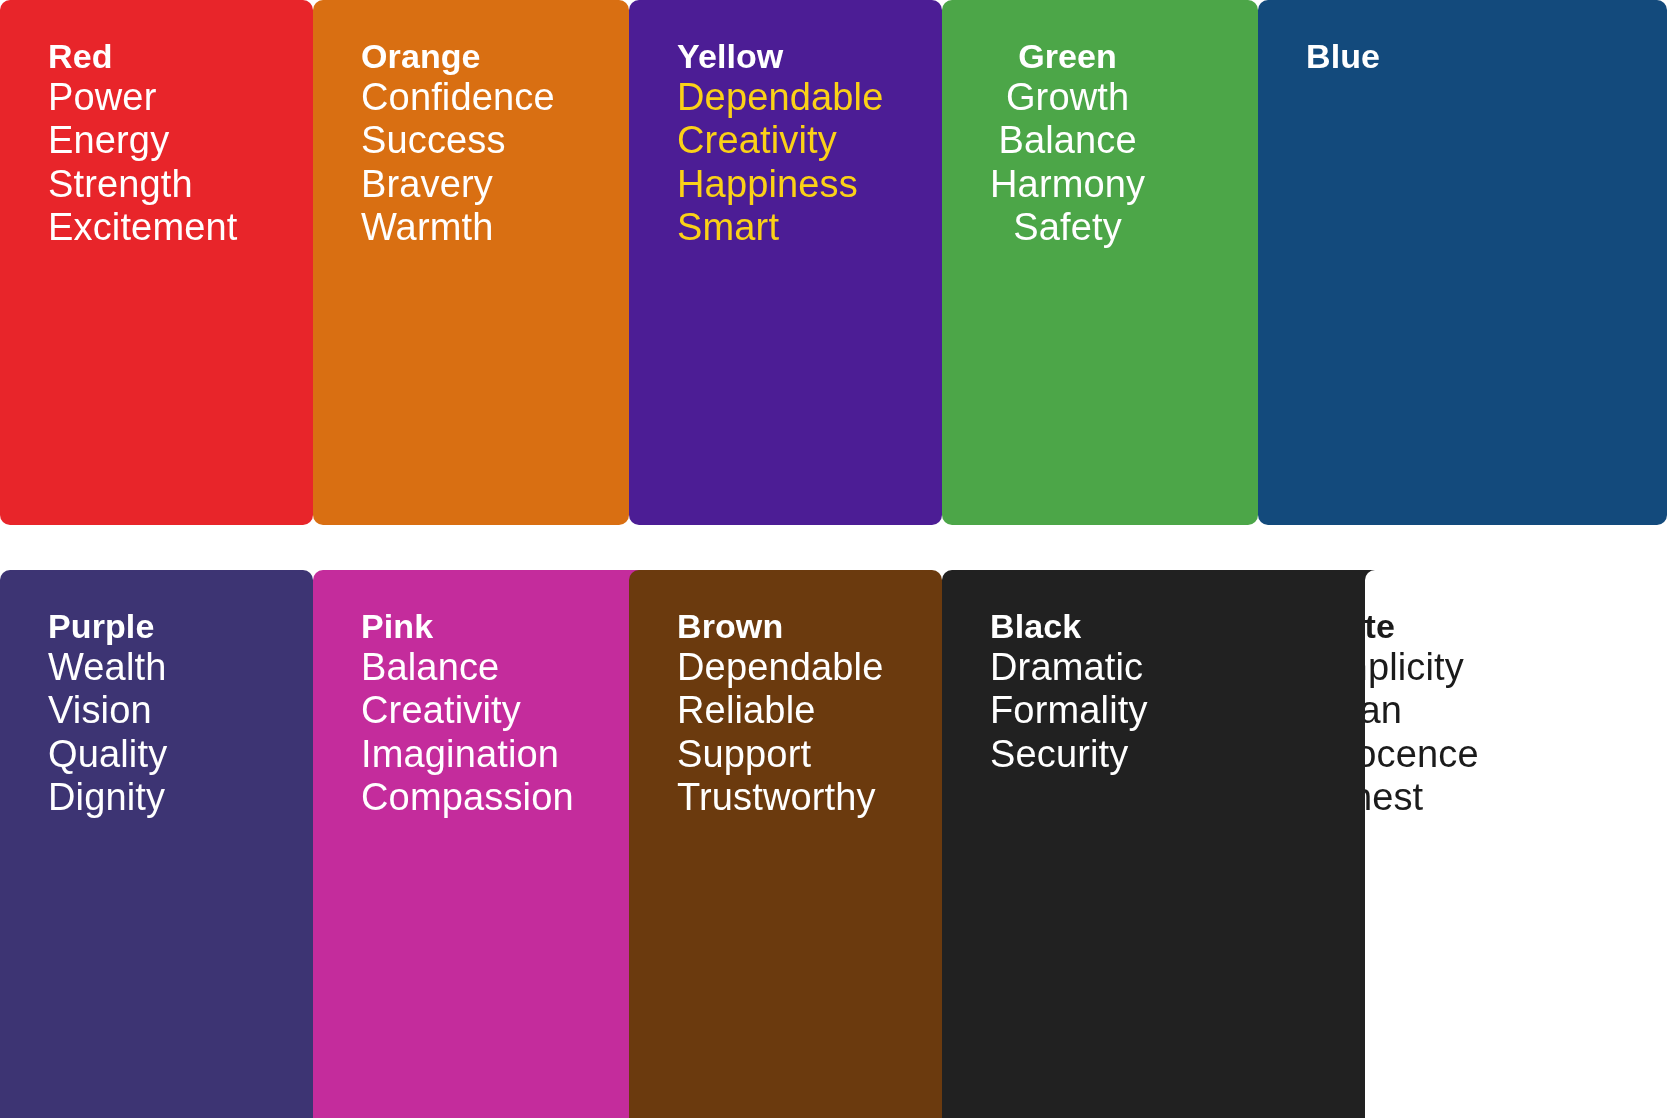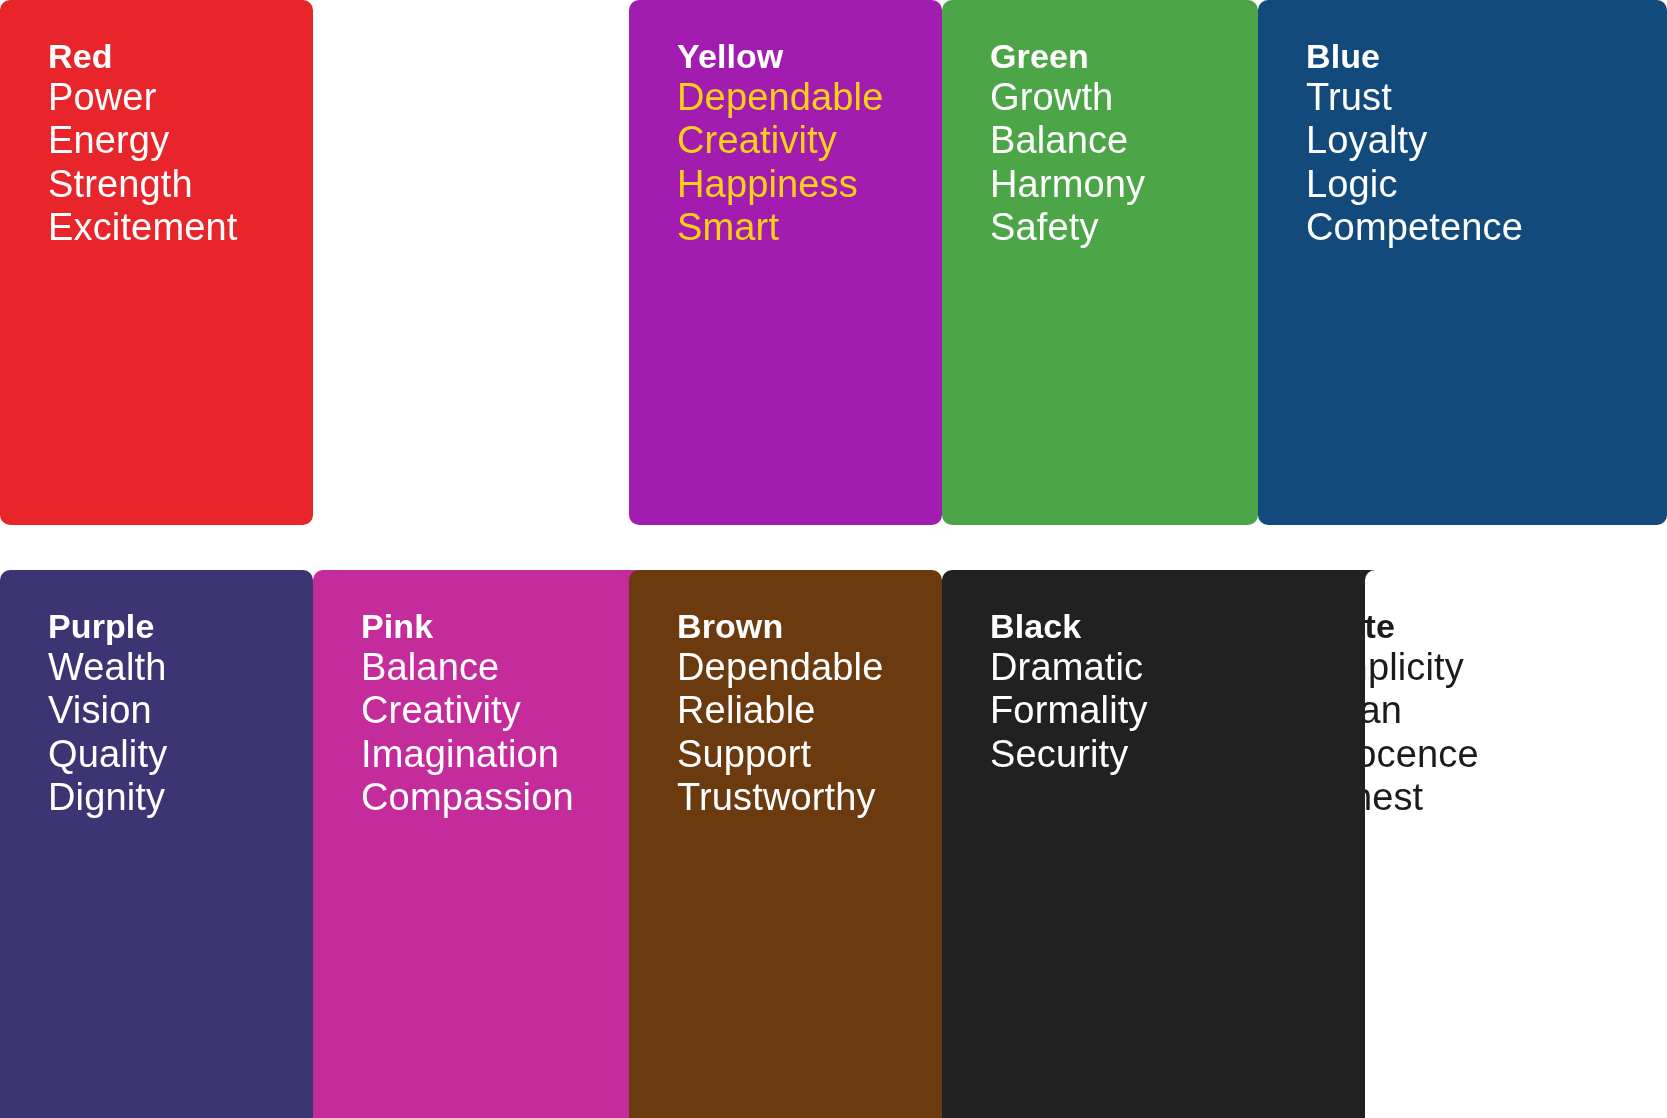--- a/index.html
+++ b/index.html
@@ -101,54 +101,59 @@
       <div class="swatch-title">Red</div>
       <ul class="traits">
         <li class="trait">Power</li>
         <li class="trait">Energy</li>
         <li class="trait">Strength</li>
         <li class="trait">Excitement</li>
       </ul>
     </div>
   </div>
 
-
-  <div class="panel r1 c3 text-faint" style="background-color: #a21caf; text-decoration: underline;">
+  <div class="panel r1 c2 text-light" style="background-color: rgb(217, 111, 18);">
+    <div class="panel-inner">
+      <div class="swatch-title">Orange</div>
+      <ul class="traits">
+        <li class="trait">Confidence</li>
+        <li class="trait">Success</li>
+        <li class="trait">Bravery</li>
+        <li class="trait">Warmth</li>
+      </ul>
+    </div>
+  </div>
+
+  <div class="panel r1 c3 text-faint" style="background-color: #4c1d95; text-decoration: underline;">
     <div class="panel-inner">
       <div class="swatch-title">Yellow</div>
       <ul class="traits">
         <li class="trait">Dependable</li>
         <li class="trait">Creativity</li>
         <li class="trait">Happiness</li>
         <li class="trait">Smart</li>
       </ul>
     </div>
   </div>
 
-  <div class="panel r1 c4 text-light" style="background-color: rgb(76, 166, 72);">
+  <div class="panel r1 c4 text-light" style="background-color: rgb(76, 166, 72); text-align: center;">
     <div class="panel-inner">
       <div class="swatch-title">Green</div>
       <ul class="traits">
         <li class="trait">Growth</li>
         <li class="trait">Balance</li>
         <li class="trait">Harmony</li>
         <li class="trait">Safety</li>
       </ul>
     </div>
   </div>
 
   <div class="panel r1 c5 text-light" style="background-color: rgb(19, 74, 124);">
     <div class="panel-inner">
       <div class="swatch-title">Blue</div>
-      <ul class="traits">
-        <li class="trait">Trust</li>
-        <li class="trait">Loyalty</li>
-        <li class="trait">Logic</li>
-        <li class="trait">Competence</li>
-      </ul>
     </div>
   </div>
 
   <div class="panel r2 b1 text-light" style="background-color: rgb(61, 52, 115);">
     <div class="panel-inner">
       <div class="swatch-title">Purple</div>
       <ul class="traits">
         <li class="trait">Wealth</li>
         <li class="trait">Vision</li>
         <li class="trait">Quality</li>

